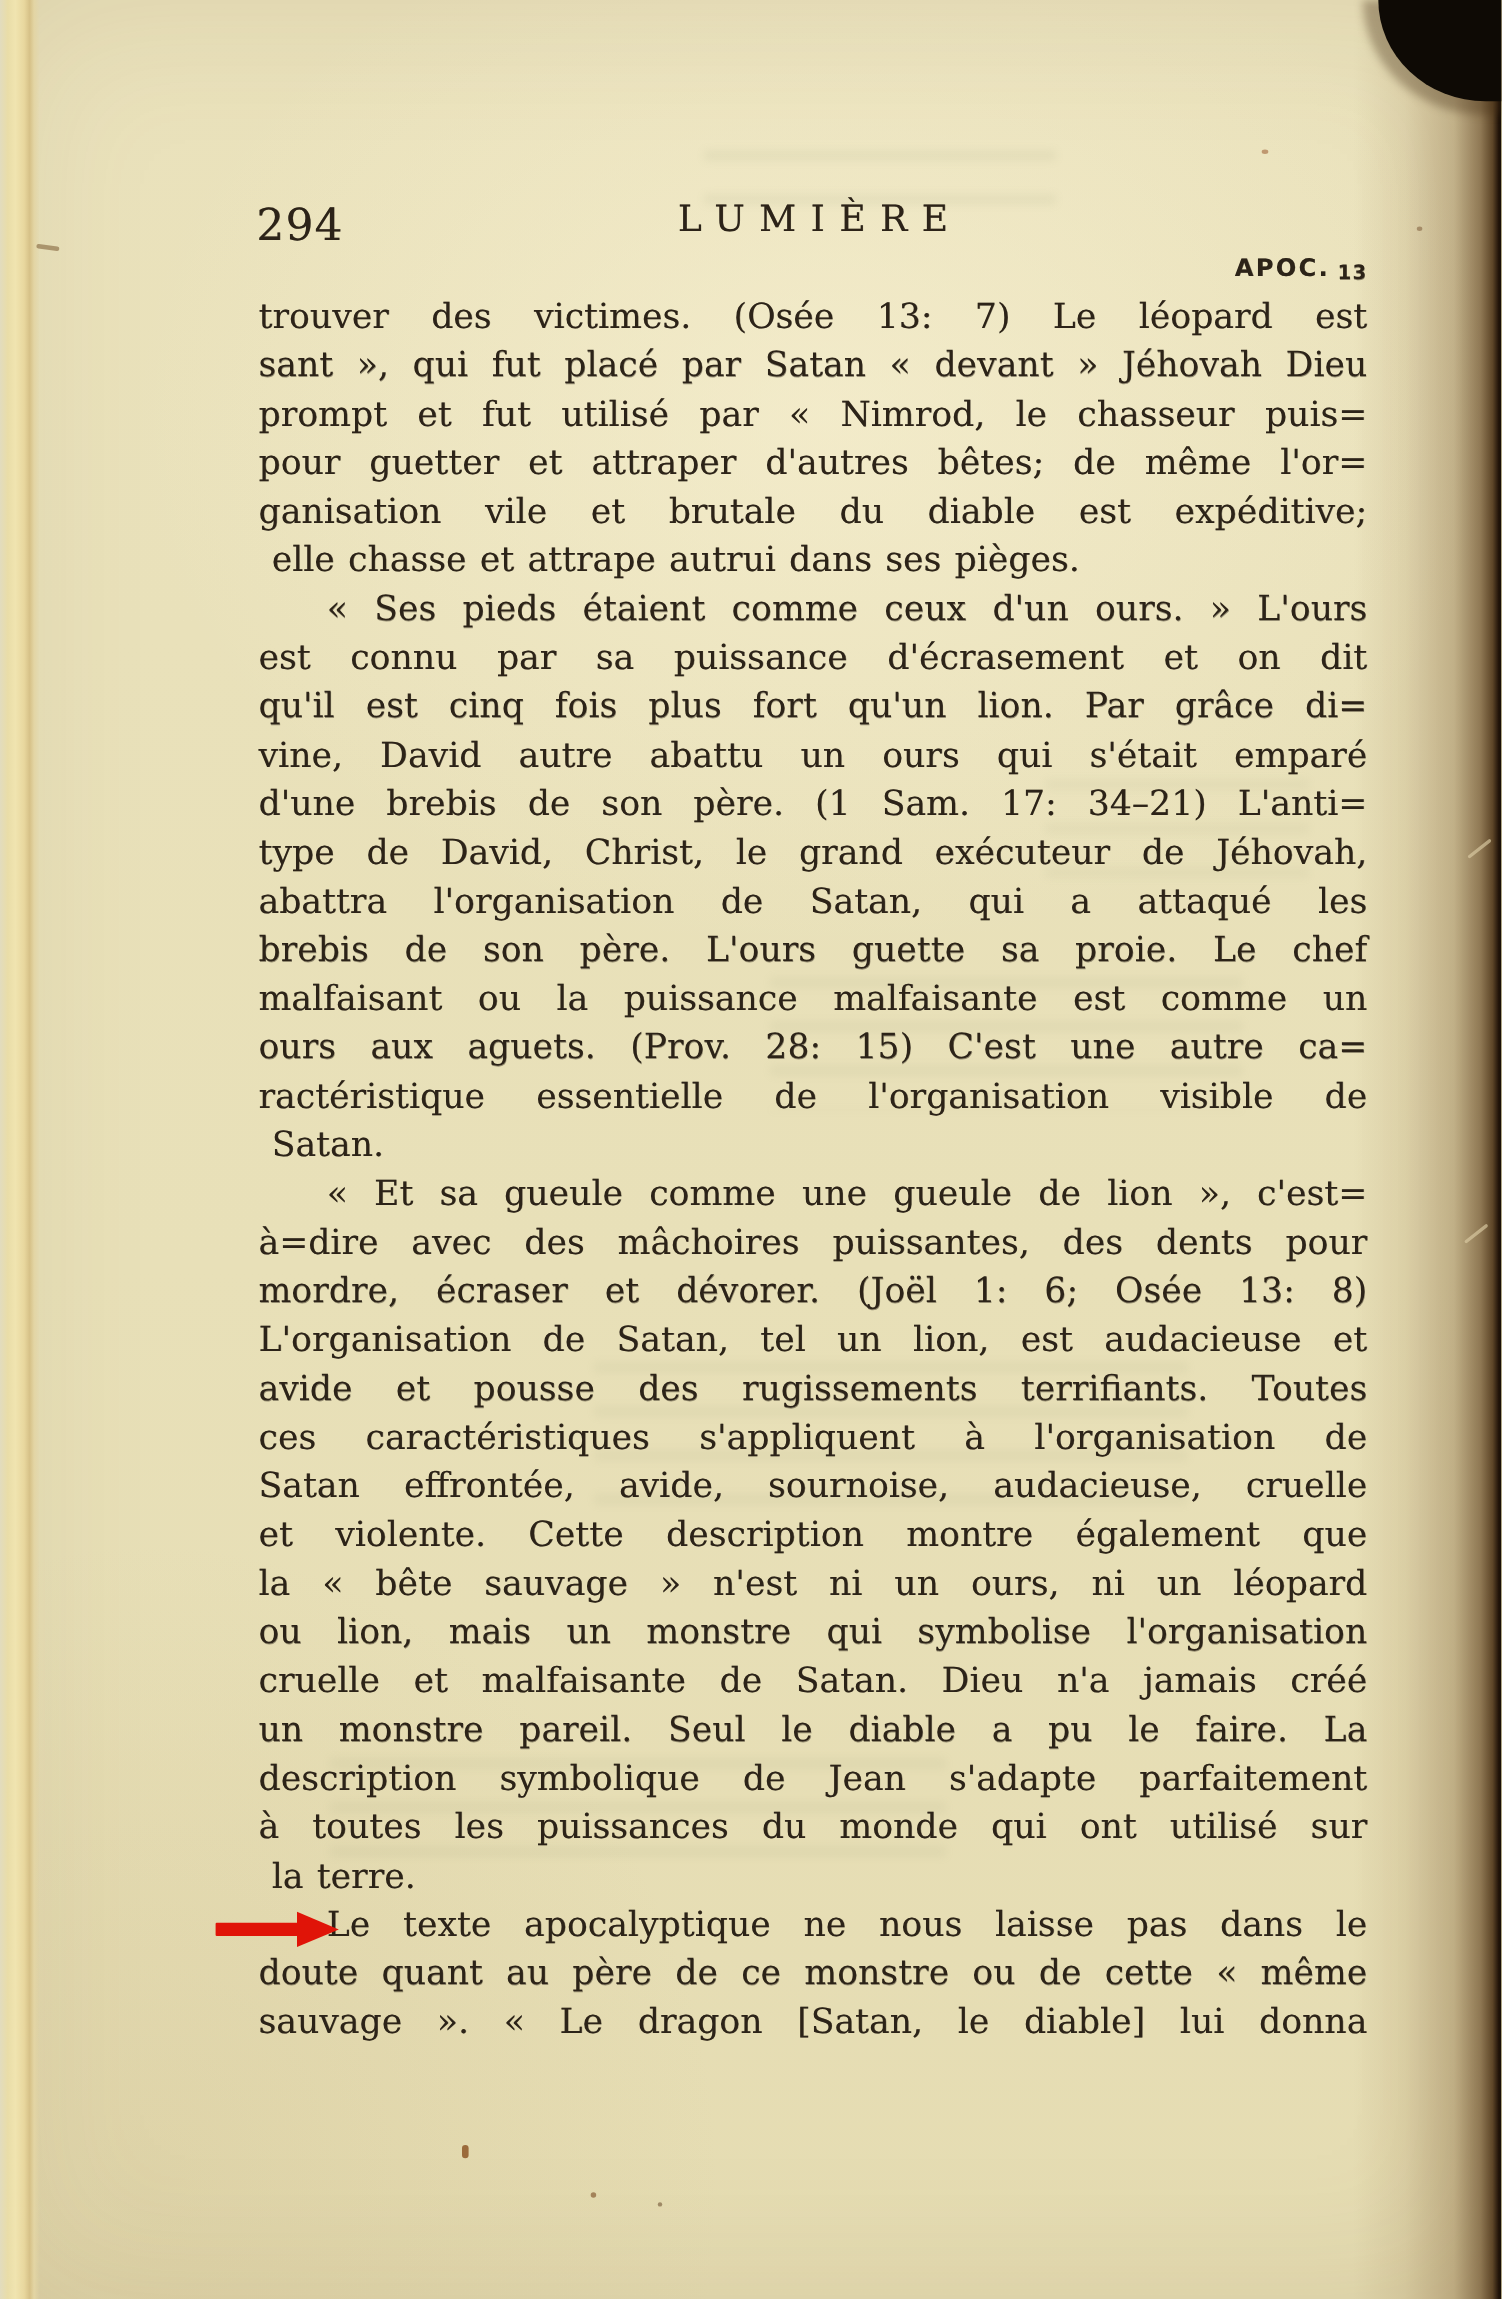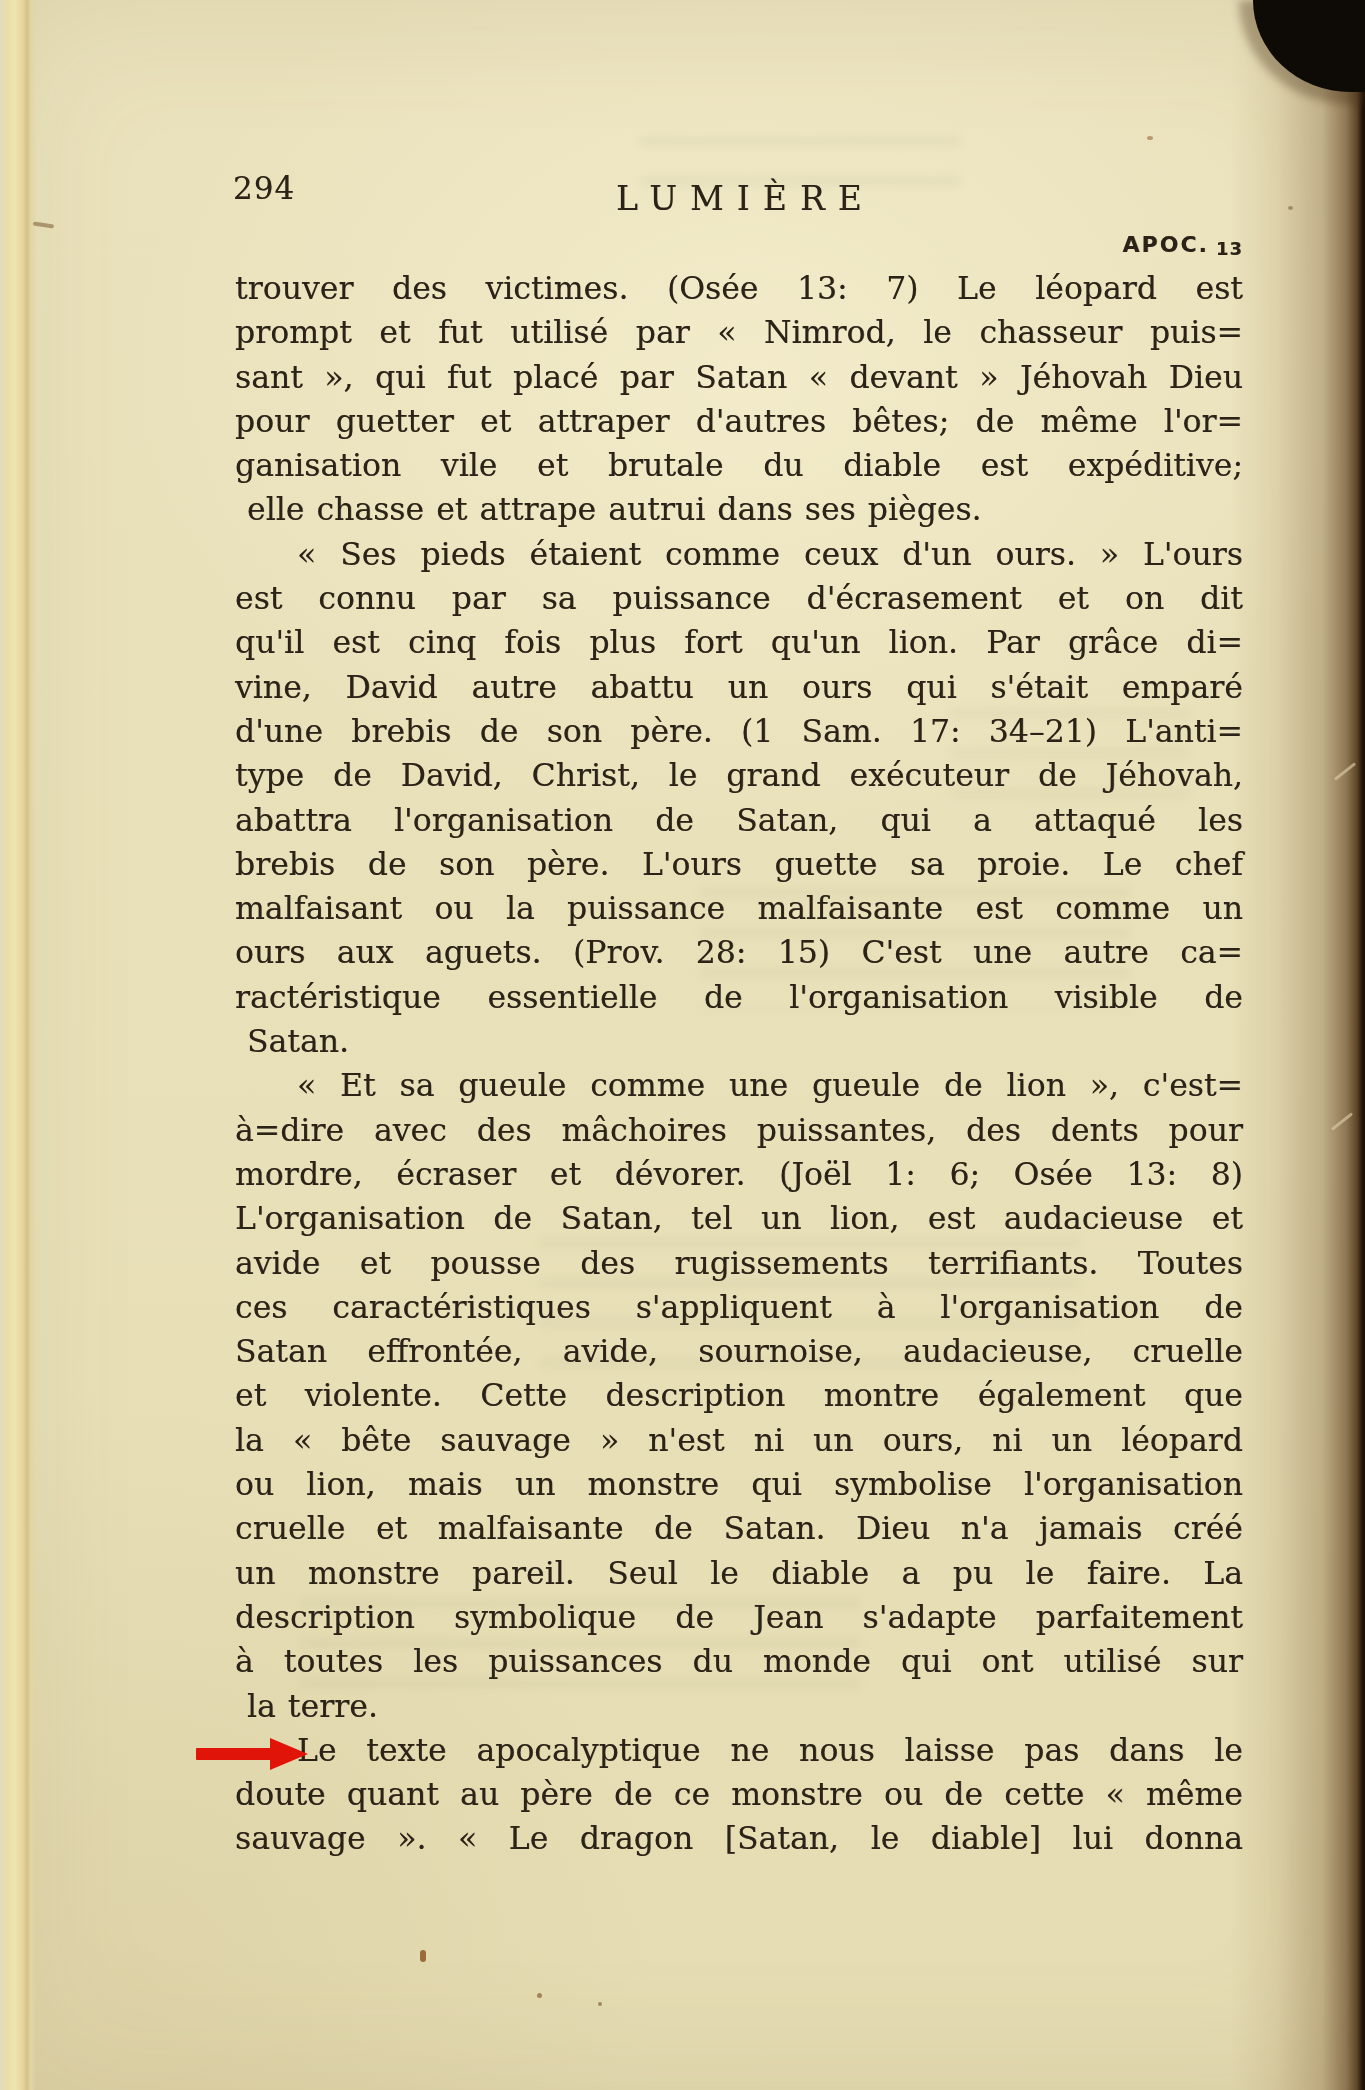--- a/index.html
+++ b/index.html
@@ -45,22 +45,22 @@
     border-bottom-left-radius:100% 115%;
   }
   .corner-wedge-soft{
     position:absolute;top:0;right:0;width:126px;height:104px;
     background:rgba(70,45,20,.35);
     border-bottom-left-radius:100% 115%;
     filter:blur(4px);
   }
   
   .page-number{
-    position:absolute;left:233px;top:170px;
-    font-size:31px;color:#2c2318;letter-spacing:1px;
+    position:absolute;left:233px;top:182px;
+    font-size:40px;color:#2c2318;letter-spacing:1px;
     text-shadow:.3px .3px .4px rgba(44,35,24,.5);
     text-align:center;
   }
   .running-title{
     position:absolute;left:235px;top:179px;width:1008px;
     text-align:center;font-size:33px;color:#2c2318;
     letter-spacing:13px;text-indent:13px;
     text-shadow:.3px .3px .4px rgba(44,35,24,.5);
   }
   .section-ref{
@@ -127,22 +127,22 @@
   <div class="corner-wedge-soft"></div>
   <div class="corner-wedge"></div>
 
   <div class="page-number">294</div>
   <div class="running-title">LUMIÈRE</div>
   <div class="section-ref"><span>APOC.</span><span class="sec-num">13</span></div>
 
   <div class="text-body">
       <div class="par">
         <div class="line">trouver des victimes. (Osée 13: 7) Le léopard est</div>
+        <div class="line">sant », qui fut placé par Satan « devant » Jéhovah Dieu</div>
         <div class="line">prompt et fut utilisé par « Nimrod, le chasseur puis=</div>
-        <div class="line">sant », qui fut placé par Satan « devant » Jéhovah Dieu</div>
         <div class="line">pour guetter et attraper d'autres bêtes; de même l'or=</div>
         <div class="line">ganisation vile et brutale du diable est expéditive;</div>
         <div class="line no-just">elle chasse et attrape autrui dans ses pièges.</div>
       </div>
       <div class="par indent">
         <div class="line">« Ses pieds étaient comme ceux d'un ours. » L'ours</div>
         <div class="line">est connu par sa puissance d'écrasement et on dit</div>
         <div class="line">qu'il est cinq fois plus fort qu'un lion. Par grâce di=</div>
         <div class="line">vine, David autre abattu un ours qui s'était emparé</div>
         <div class="line">d'une brebis de son père. (1 Sam. 17: 34–21) L'anti=</div>

